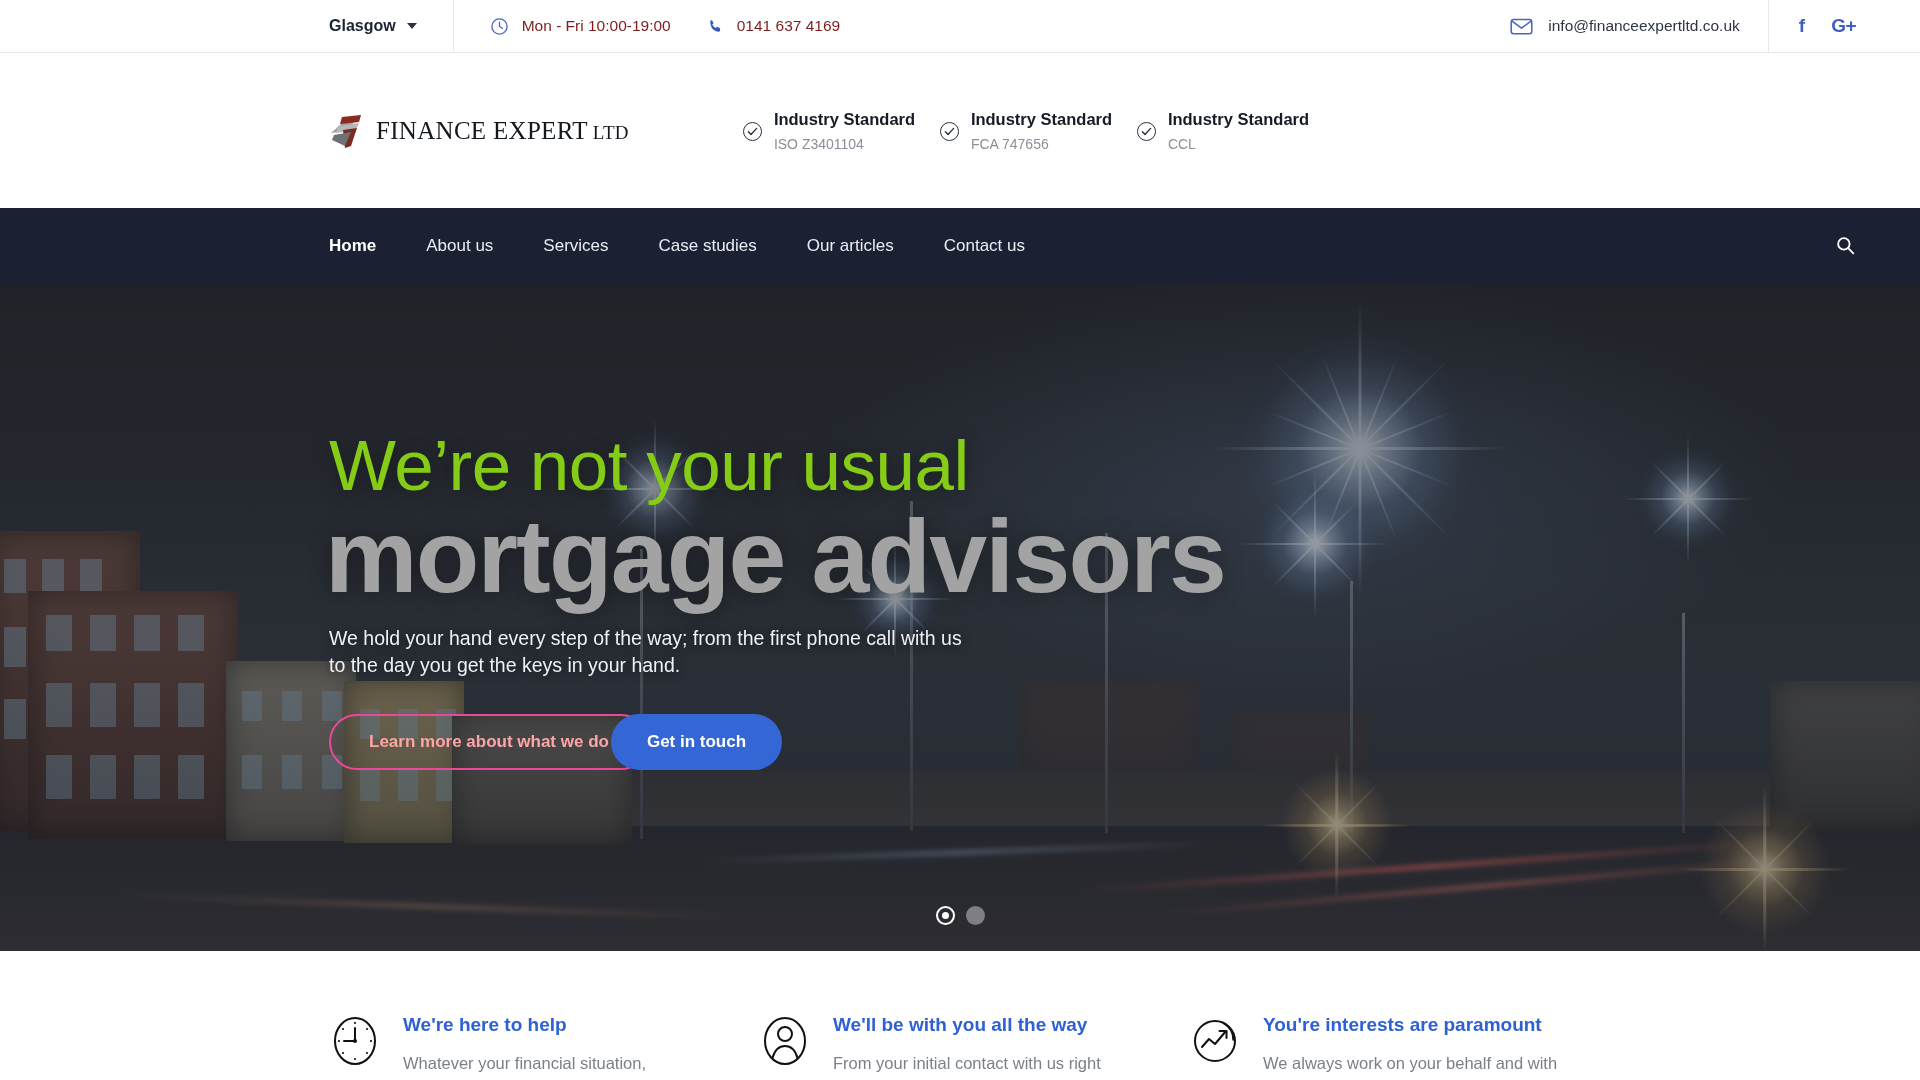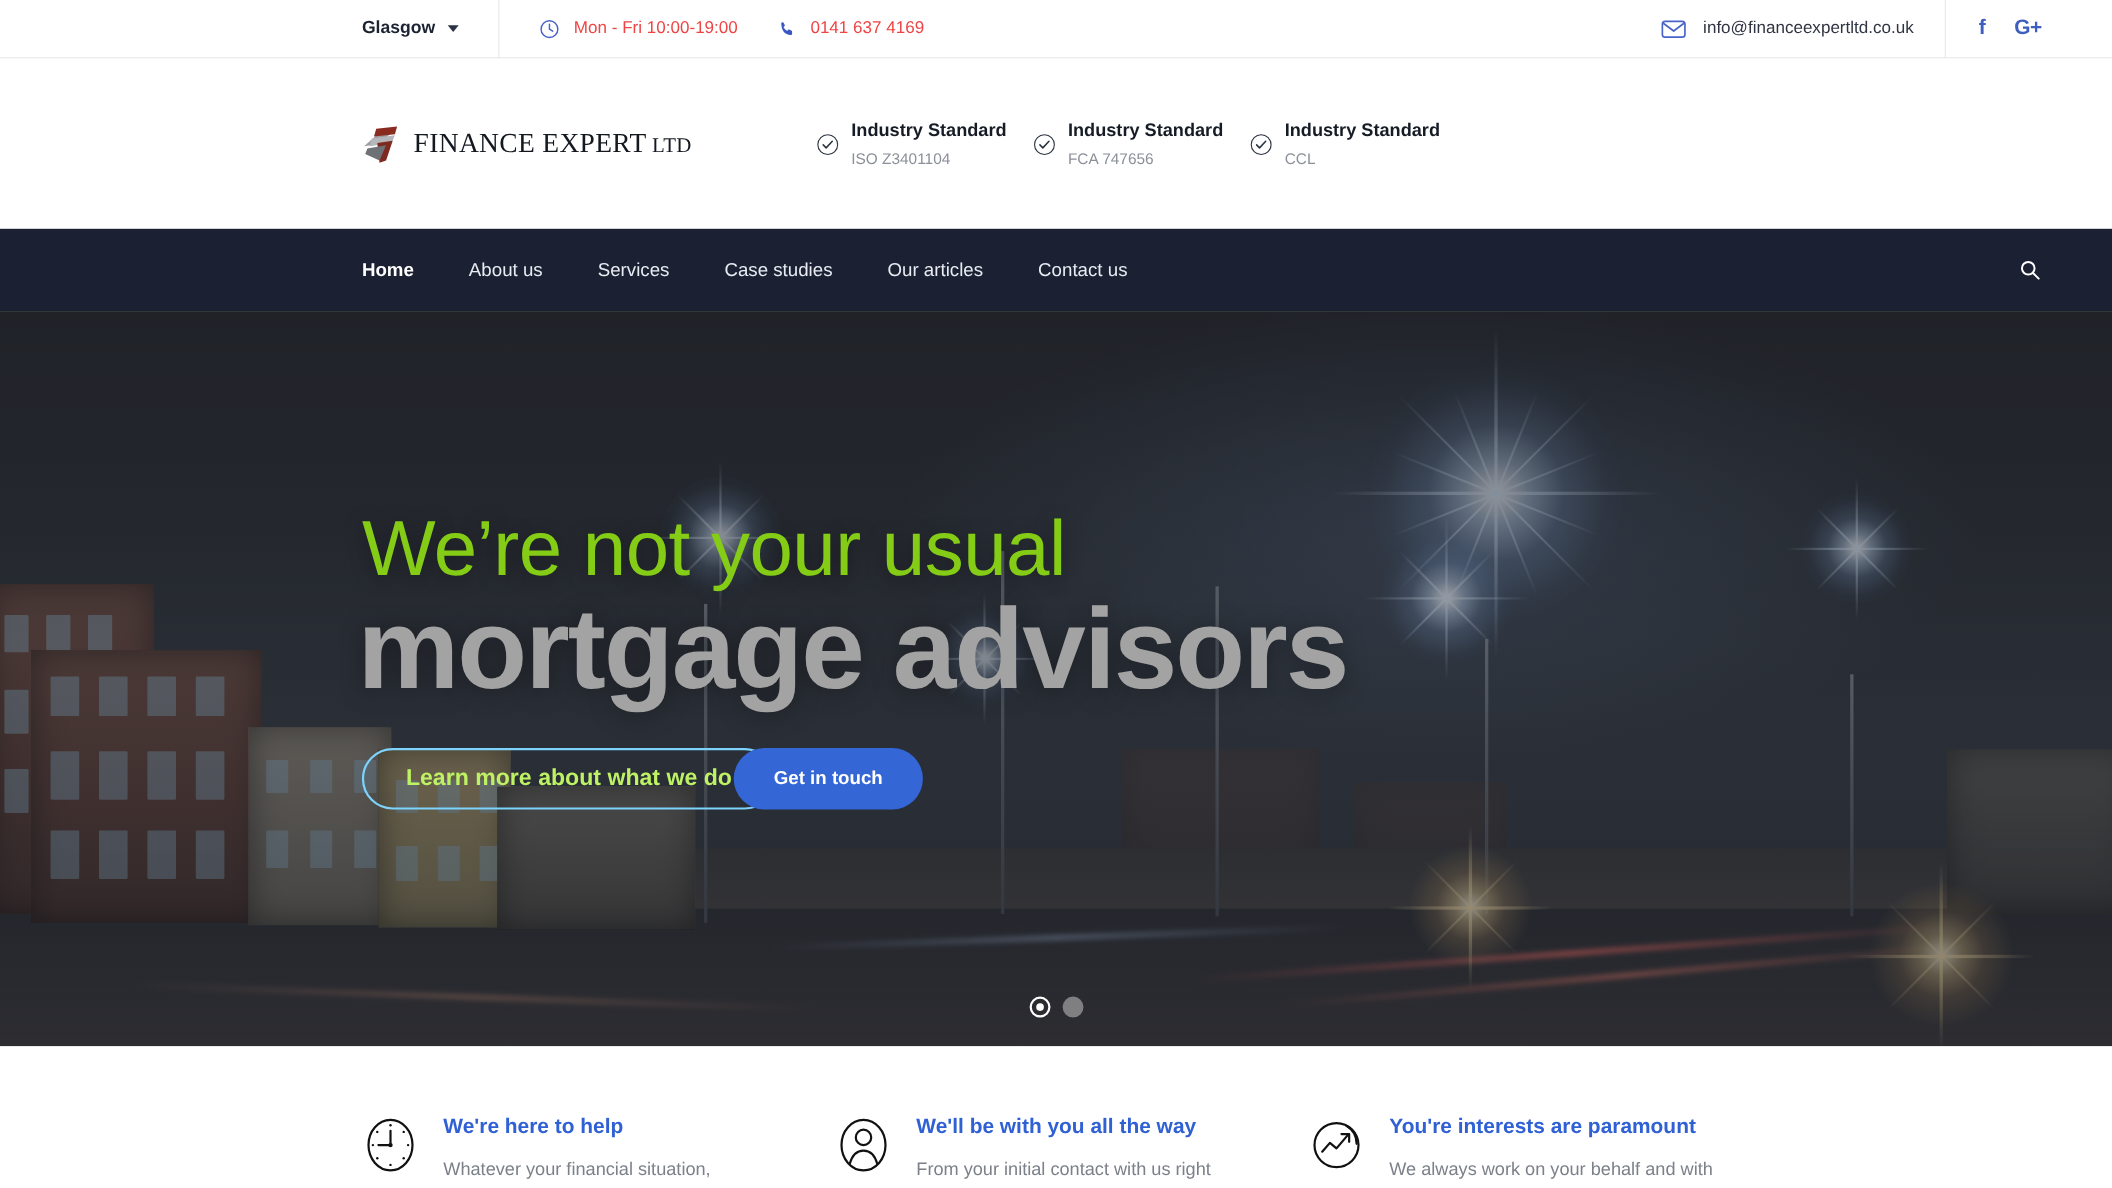--- a/index.html
+++ b/index.html
@@ -30,21 +30,21 @@
   }
   .city-select {
     display: flex; align-items: center; gap: 11px;
     font-weight: bold; color: #1b2333; font-size: 16px;
     padding-right: 36px;
     cursor: pointer;
   }
   .caret { width: 0; height: 0; border-left: 5px solid transparent;
     border-right: 5px solid transparent; border-top: 6px solid #2b3245; }
   .topbar-divider { width: 1px; height: 53px; background: #e6e8ec; }
-  .topinfo { display: flex; align-items: center; gap: 13px; color: #ef4444;
+  .topinfo { display: flex; align-items: center; gap: 13px; color: #7f1d1d;
     font-size: 15.5px; padding-left: 36px; }
   .topinfo + .topinfo { padding-left: 36px; }
   .ico { display: inline-flex; align-items: center; justify-content: center; }
   .spacer { flex: 1; }
   .email-block { display: flex; align-items: center; gap: 15px; color: #2f3542; font-size: 15.5px; }
   .social-sep { width: 1px; height: 53px; background: #e6e8ec; margin-left: 28px; }
   .socials { display: flex; align-items: center; gap: 26px; padding-left: 30px; }
   .social-link { color: #3e5ec0; font-weight: bold; font-size: 19px; text-decoration: none;
     display: inline-flex; align-items: center; }
   .gplus { font-size: 19px; letter-spacing: -0.5px; }
@@ -193,24 +193,24 @@
   .hero-sub {
     margin-top: 16px;
     font-size: 19.5px;
     color: #eef1f6;
     line-height: 1.38;
     max-width: 640px;
     text-shadow: 0 1px 10px rgba(0,0,0,0.5);
   }
   .hero-actions { margin-top: 36px; display: flex; align-items: center; gap: 0; }
   .btn-outline {
-    border: 2px solid #7dd3fc;
+    border: 2px solid #ec4899;
     background: transparent;
-    color: #bef264;
-    font-size: 21px;
+    color: #fca5a5;
+    font-size: 17px;
     font-weight: bold;
     border-radius: 40px;
     height: 56px;
     padding: 0 38px;
     cursor: pointer;
     font-family: "Liberation Sans", sans-serif;
     white-space: nowrap;
   }
   .btn-solid {
     background: #3566d6;
@@ -495,20 +495,21 @@
         <span class="ray" style="width:140px; height:1.5px; margin-left:-70px; background:linear-gradient(90deg, rgba(255,215,140,0), rgba(255,228,170,.6), rgba(255,215,140,0)); transform:rotate(45deg);"></span>
         <span class="ray" style="width:140px; height:1.5px; margin-left:-70px; background:linear-gradient(90deg, rgba(255,215,140,0), rgba(255,228,170,.6), rgba(255,215,140,0)); transform:rotate(-45deg);"></span>
       </div>
 
       <div class="hero-veil"></div>
     </div>
 
     <div class="hero-content">
       <div class="hero-line1">We’re not your usual</div>
       <div class="hero-line2">mortgage advisors</div>
+      <div class="hero-sub">We hold your hand every step of the way; from the first phone call with us to the day you get the keys in your hand.</div>
       <div class="hero-actions">
         <button class="btn-outline">Learn more about what we do</button>
         <button class="btn-solid">Get in touch</button>
       </div>
     </div>
 
     <div class="hero-dots">
       <span class="dot-active">
           <i></i>
         </span>

